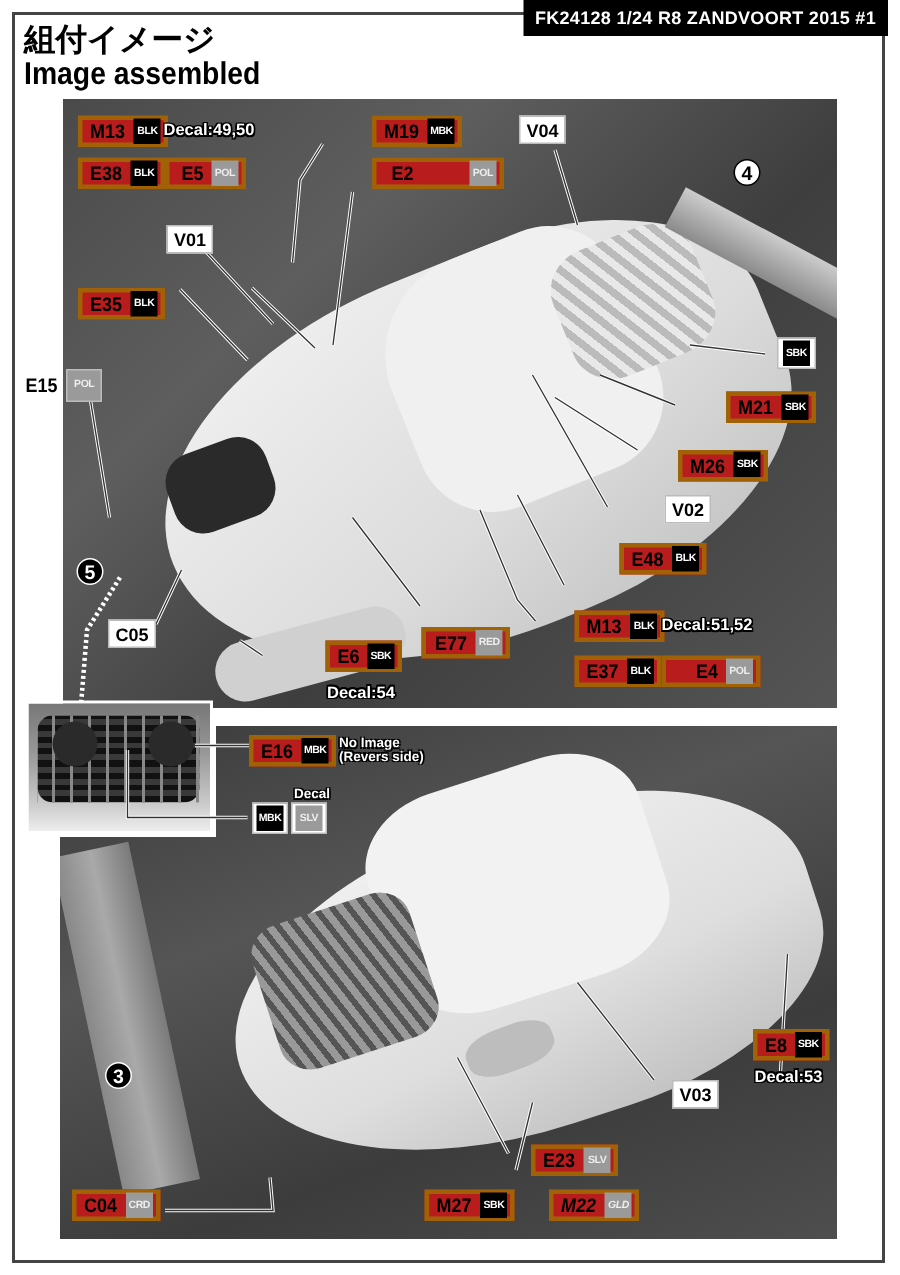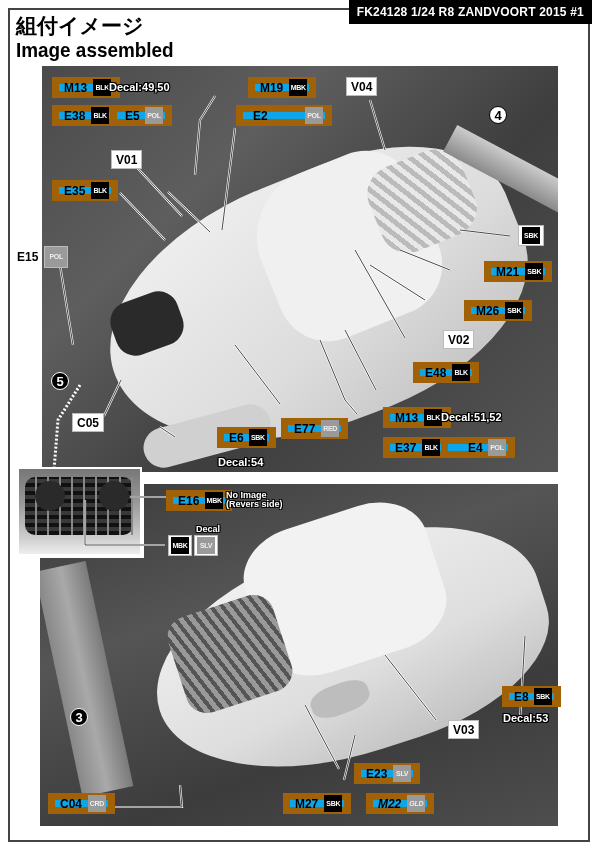--- a/index.html
+++ b/index.html
@@ -31,21 +31,21 @@
   .car1-wing{left:400px;top:90px;width:140px;height:30px;transform:rotate(28deg);background:linear-gradient(180deg,#ccc,#8a8a8a);}
   .car1-intake{left:70px;top:230px;width:70px;height:55px;border-radius:20px;transform:rotate(-20deg);background:#2a2a2a;}
   .car1-splitter{left:100px;top:350px;width:130px;height:40px;border-radius:20px;transform:rotate(-15deg);background:#d0d0d0;}
   .car2-body{left:110px;top:60px;width:400px;height:210px;border-radius:50% 45% 40% 50%;transform:rotate(-18deg);background:linear-gradient(170deg,#f2f2f2 0%,#dedede 60%,#bcbcbc 100%);}
   .car2-roof{left:210px;top:30px;width:190px;height:150px;border-radius:30%;transform:rotate(-18deg);background:#f2f2f2;}
   .car2-glass{left:135px;top:120px;width:110px;height:100px;border-radius:20%;transform:rotate(-18deg);background:repeating-linear-gradient(70deg,#555 0 4px,#999 4px 9px);}
   .car2-wing{left:18px;top:80px;width:52px;height:230px;transform:rotate(-12deg);background:linear-gradient(90deg,#888,#a9a9a9,#7a7a7a);}
   .car2-mirror{left:270px;top:200px;width:60px;height:30px;border-radius:40%;transform:rotate(-20deg);background:#bdbdbd;}
 
   
-  .lbl{position:absolute;display:flex;align-items:center;background:#0ea5e9;border:7px solid #a16207;height:21px;box-sizing:border-box;padding:0 2px 0 5px;gap:4px;}
+  .lbl{position:absolute;display:flex;align-items:center;background:#b91c1c;border:3px solid #a16207;height:21px;box-sizing:border-box;padding:0 2px 0 5px;gap:4px;}
   .lbl .code{font-weight:bold;font-size:13px;color:#000;transform:scaleX(0.92);transform-origin:left center;white-space:nowrap;}
   .sw{display:inline-flex;align-items:center;justify-content:center;width:18px;height:17px;font-size:7px;font-weight:bold;letter-spacing:-0.3px;white-space:nowrap;}
   .sw.black{background:#000;color:#fff;}
   .sw.gray{background:#9a9a9a;color:#eee;}
   .solo{position:absolute;display:flex;align-items:center;justify-content:center;height:21px;padding:0 3px;background:#fff;border:1px solid #bbb;box-sizing:border-box;}
   .vlbl{position:absolute;background:#fff;border:1px solid #bbb;height:19px;line-height:18px;padding:0 4px;font-weight:bold;font-size:12px;box-sizing:border-box;}
   .decal{position:absolute;font-size:11px;font-weight:bold;color:#fff;white-space:nowrap;
     text-shadow:-1px -1px 0 #000,1px -1px 0 #000,-1px 1px 0 #000,1px 1px 0 #000,0 1px 0 #000,0 -1px 0 #000,1px 0 0 #000,-1px 0 0 #000;}
   .note{position:absolute;font-size:9px;font-weight:bold;color:#fff;line-height:9px;white-space:nowrap;
     text-shadow:-1px -1px 0 #000,1px -1px 0 #000,-1px 1px 0 #000,1px 1px 0 #000;}
@@ -112,47 +112,47 @@
 </div>
 <div class="lbl" style="left:110px;top:105px;padding-left:8px;">
   <span class="code">E5</span>
   <span class="sw gray">POL</span>
 </div>
 
 <div class="lbl" style="left:248px;top:77px;">
   <span class="code">M19</span>
   <span class="sw black">MBK</span>
 </div>
-<div class="lbl" style="left:236px;top:105px;padding-left:10px;gap:36px;">
+<div class="lbl" style="left:248px;top:105px;padding-left:10px;gap:36px;">
   <span class="code">E2</span>
   <span class="sw gray">POL</span>
 </div>
 
 <div class="vlbl" style="left:346px;top:77px;">V04</div>
 <div class="vlbl" style="left:111px;top:150px;">V01</div>
 
-<div class="lbl" style="left:52px;top:180px;text-align:center;">
+<div class="lbl" style="left:52px;top:192px;text-align:center;">
   <span class="code">E35</span>
   <span class="sw black">BLK</span>
 </div>
 
 <div class="solo" style="left:518px;top:225px;">
   <span class="sw black">SBK</span>
 </div>
 
 <div class="lbl" style="left:17px;top:246px;border:none;background:transparent;padding-left:0;text-align:center;">
   <span class="code">E15</span>
   <span class="sw gray" style="width:22px;height:20px;border:1px solid #bbb;">POL</span>
 </div>
 
 <div class="lbl" style="left:484px;top:261px;">
   <span class="code">M21</span>
   <span class="sw black">SBK</span>
 </div>
-<div class="lbl" style="left:464px;top:300px;">
+<div class="lbl" style="left:452px;top:300px;align-items:flex-end;">
   <span class="code">M26</span>
   <span class="sw black">SBK</span>
 </div>
 <div class="vlbl" style="left:443px;top:330px;">V02</div>
 <div class="lbl" style="left:413px;top:362px;">
   <span class="code">E48</span>
   <span class="sw black">BLK</span>
 </div>
 
 <div class="vlbl" style="left:72px;top:413px;">C05</div>

